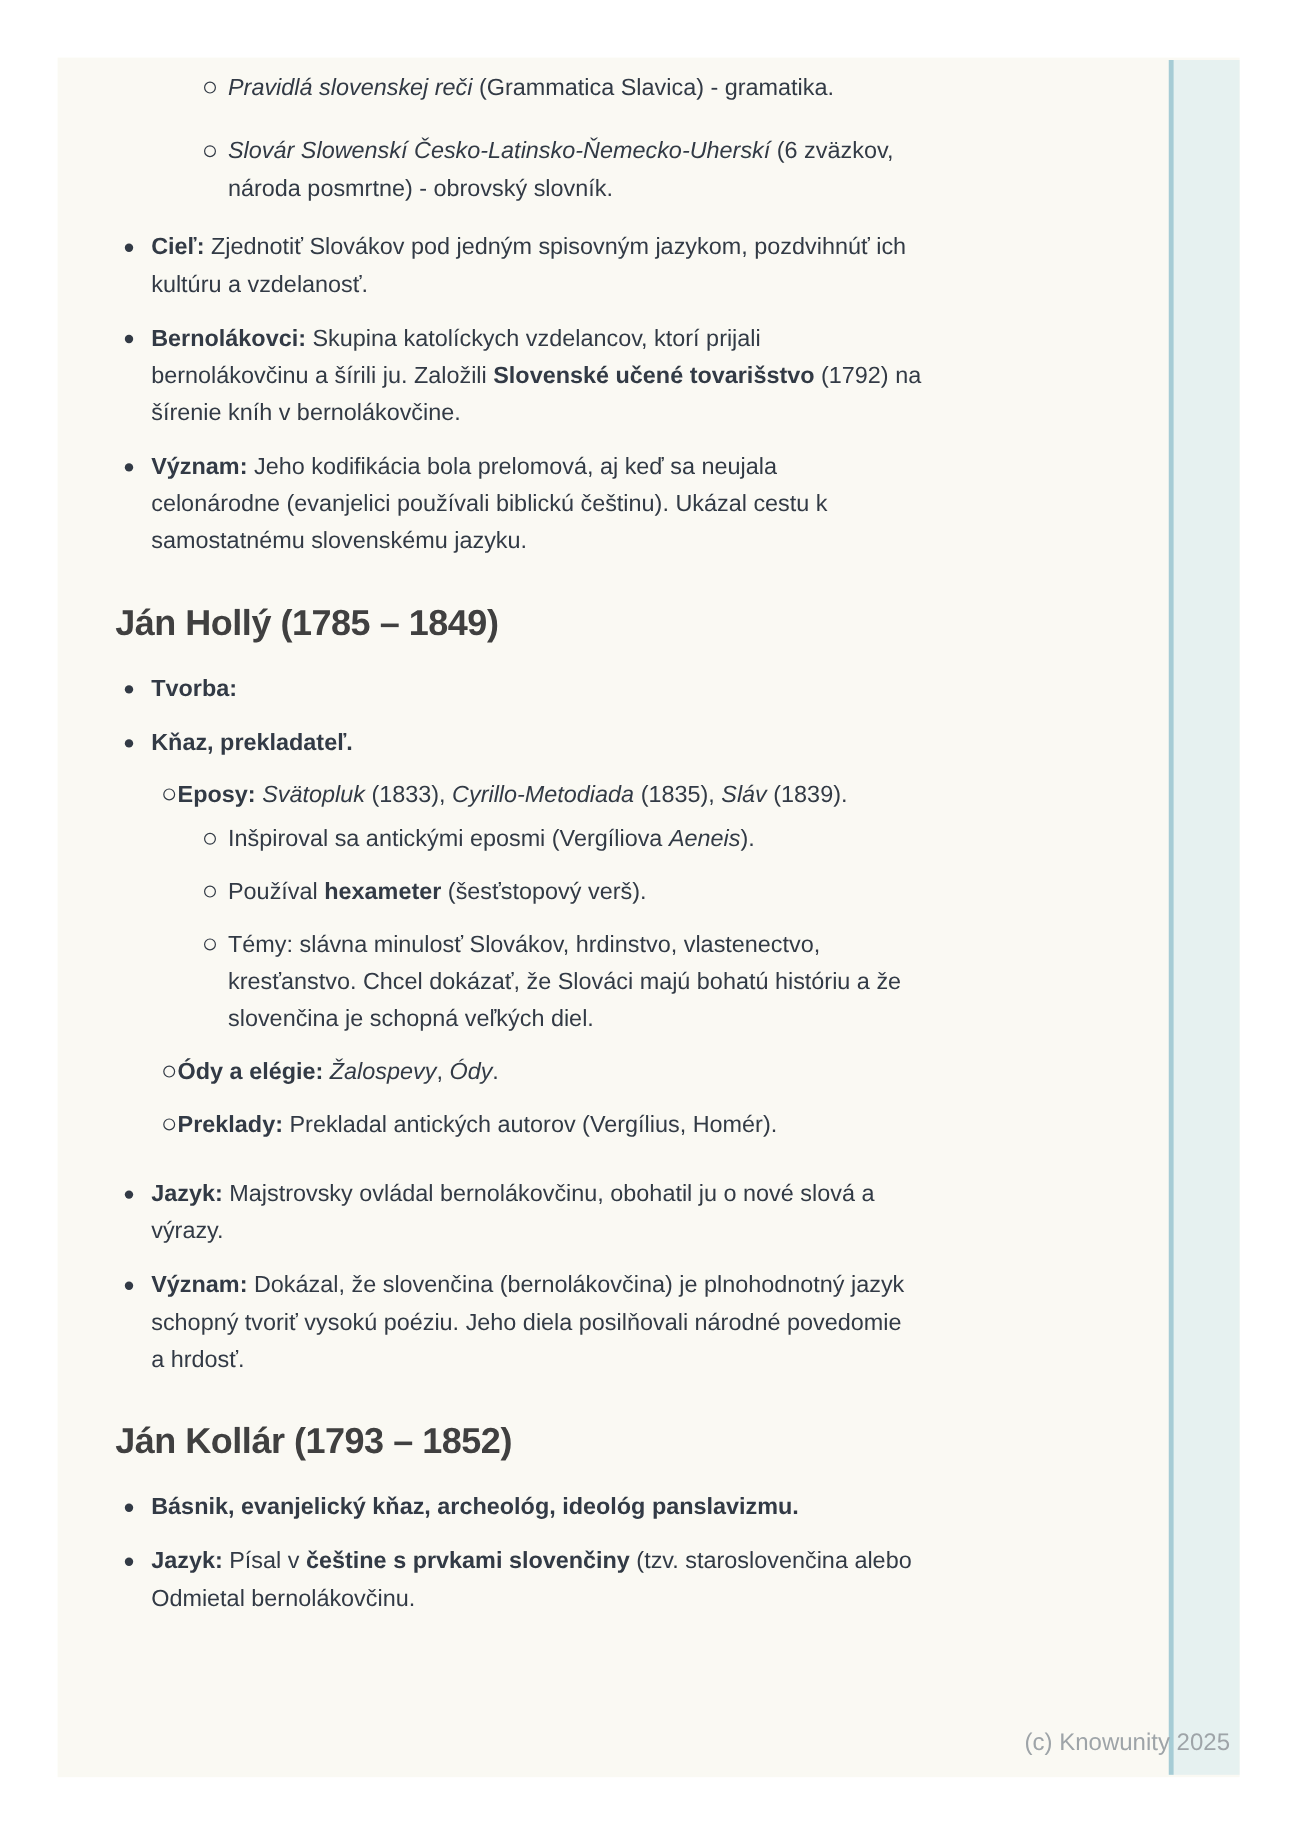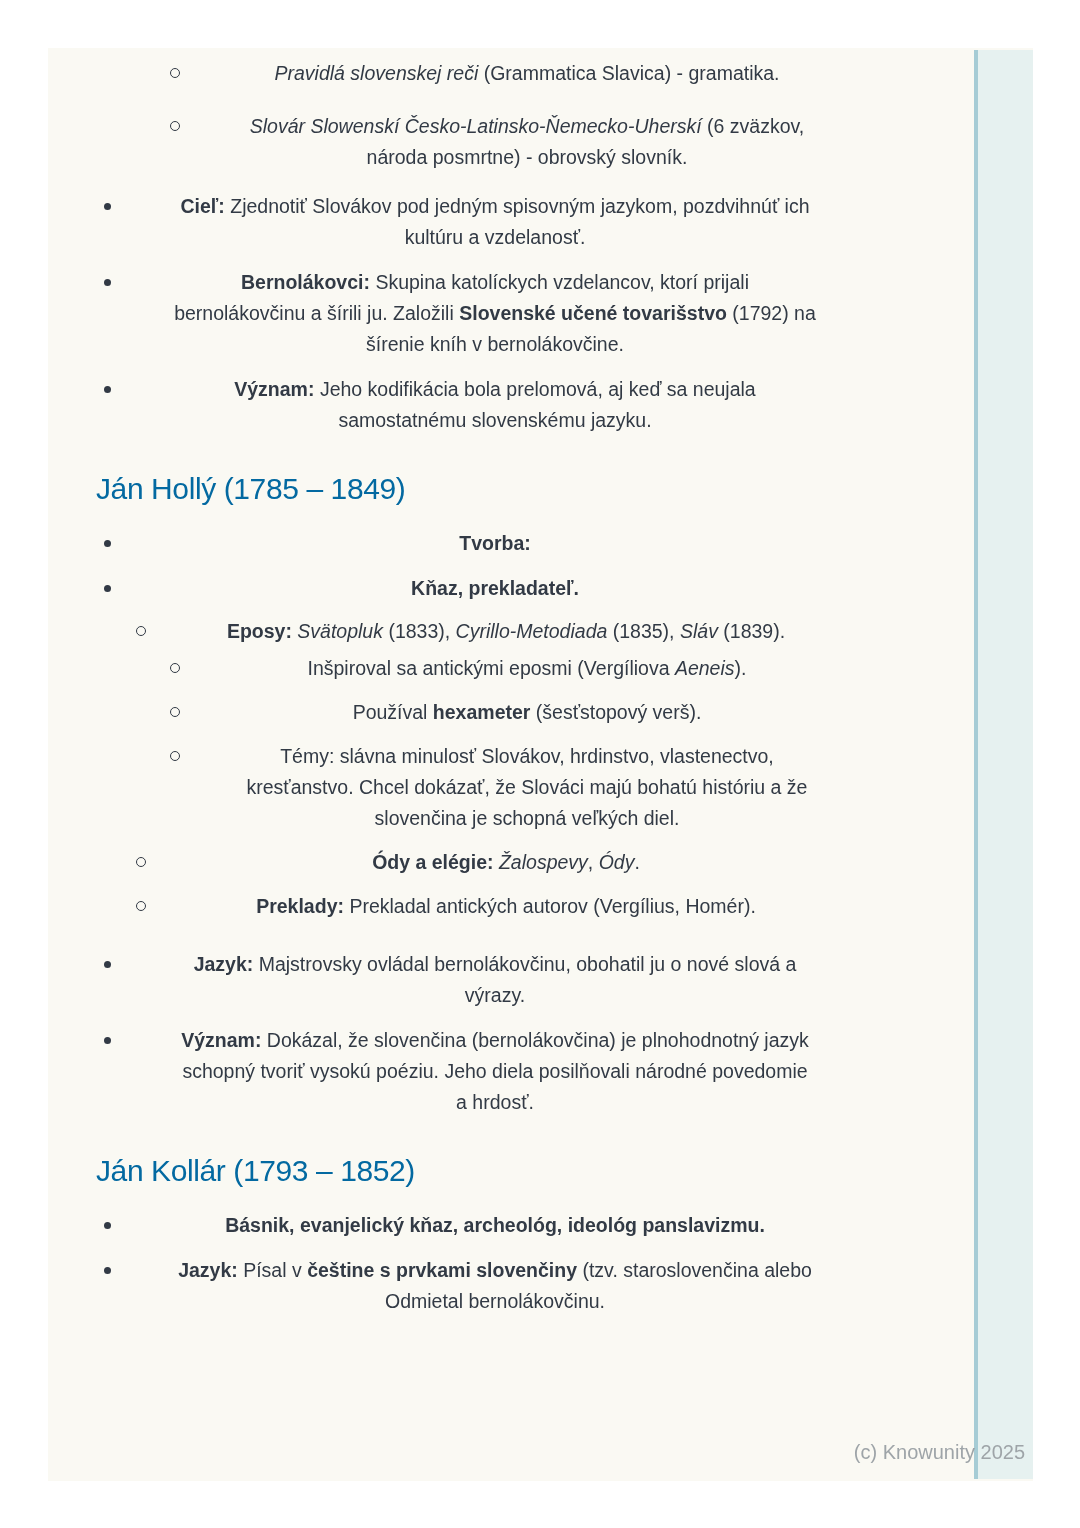--- a/index.html
+++ b/index.html
@@ -41,26 +41,26 @@
   .marker.dot{
     width:7px;height:7px;border-radius:50%;background:#323a45;top:12px;
   }
   .marker.circle{
     width:10px;height:10px;border:1.8px solid #323a45;border-radius:50%;
     background:transparent;top:10px;box-sizing:border-box;
   }
   .li.lvl1 .marker{left:8px;}
   .li.lvl2 .marker{left:40px;}
   .li.lvl3 .marker{left:74px;}
-  .line{white-space:nowrap;text-align:center;}
+  .line{white-space:nowrap;}
   .b{font-weight:bold;}
   .i{font-style:italic;}
   h2.section-heading{
-    font-size:30px;line-height:38px;font-weight:normal;
-    color:#0369a1;letter-spacing:-0.4px;
+    font-size:30px;line-height:38px;font-weight:bold;
+    color:#404040;letter-spacing:-0.4px;
     margin:34px 0 20px 0;
   }
   .watermark{
     position:absolute;right:8px;bottom:20px;z-index:3;
     color:#9ea4a8;font-size:20px;line-height:18px;
   }
 </style>
 </head>
 <body>
 
@@ -86,20 +86,21 @@
         </div>
         <div class="li lvl1">
           <span class="marker dot"></span>
           <div class="line"><span class="b">Bernolákovci:</span><span> Skupina katolíckych vzdelancov, ktorí prijali</span></div>
           <div class="line"><span>bernolákovčinu a šírili ju. Založili </span><span class="b">Slovenské učené tovarišstvo</span><span> (1792) na</span></div>
           <div class="line"><span>šírenie kníh v bernolákovčine.</span></div>
         </div>
         <div class="li lvl1">
           <span class="marker dot"></span>
           <div class="line"><span class="b">Význam:</span><span> Jeho kodifikácia bola prelomová, aj keď sa neujala</span></div>
+          <div class="line"><span>celonárodne (evanjelici používali biblickú češtinu). Ukázal cestu k</span></div>
           <div class="line"><span>samostatnému slovenskému jazyku.</span></div>
         </div>
       </div>
       <h2 class="section-heading">Ján Hollý (1785 – 1849)</h2>
       <div class="list">
         <div class="li lvl1">
           <span class="marker dot"></span>
           <div class="line"><span class="b">Tvorba:</span></div>
         </div>
         <div class="li lvl1">

